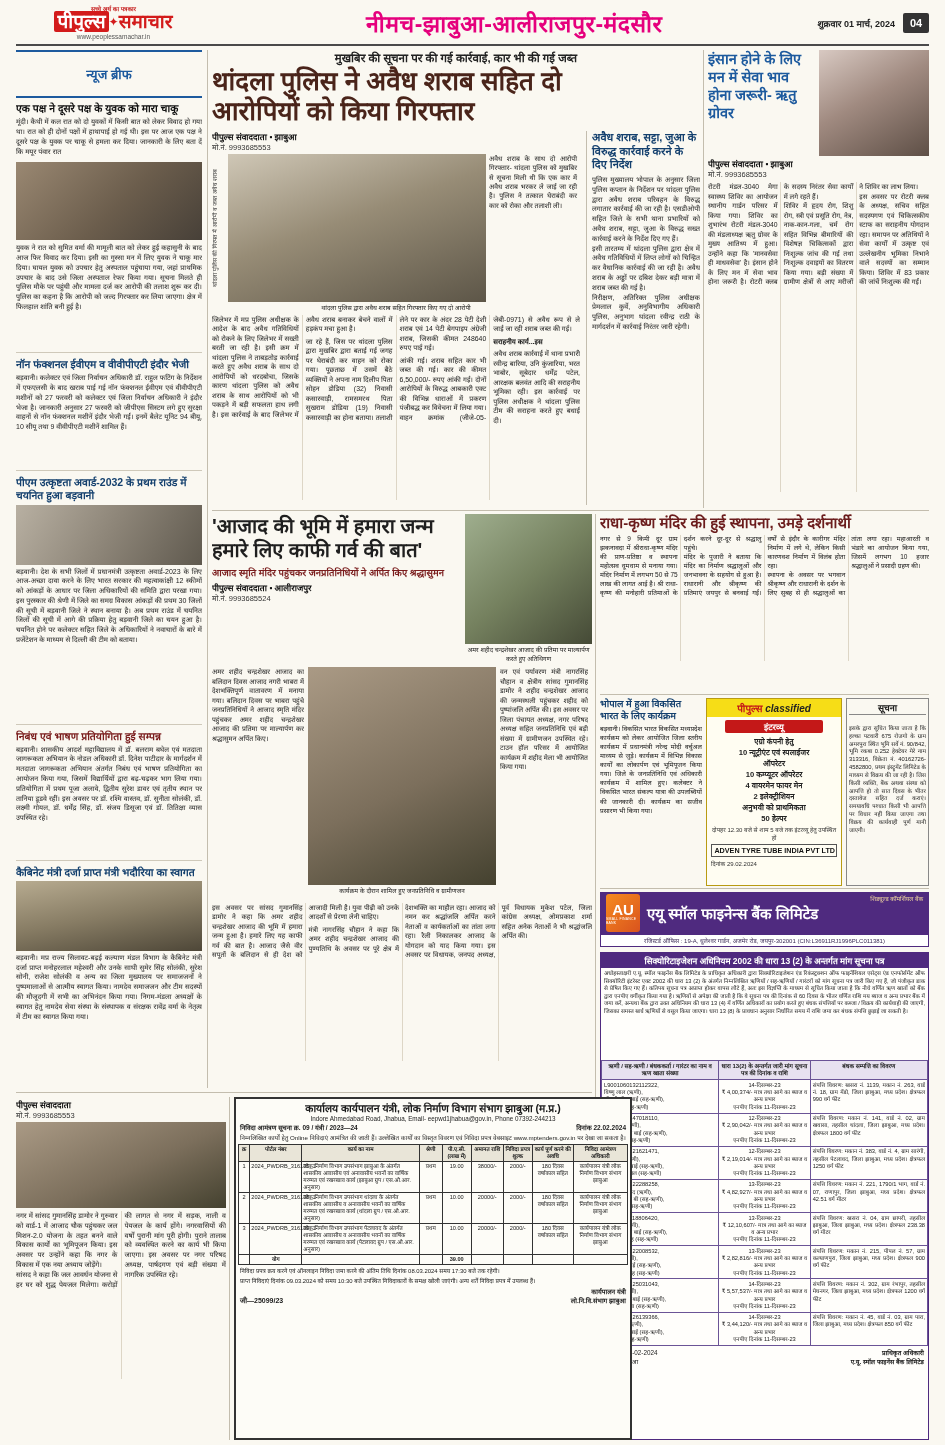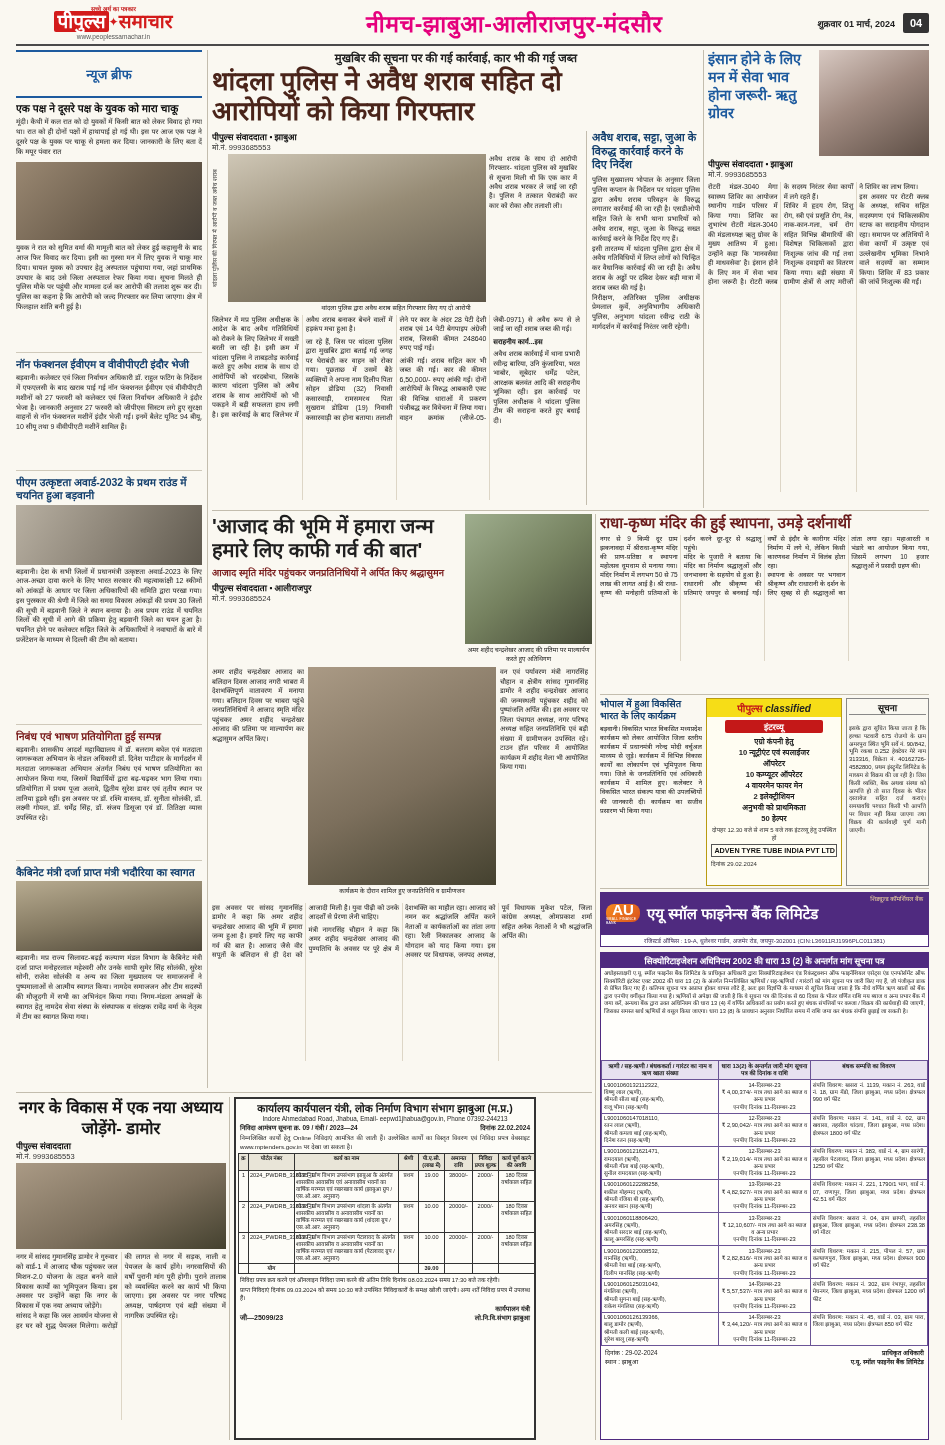--- a/index.html
+++ b/index.html
@@ -103,39 +103,39 @@
 
   
   #suchna{top:698px;left:846px;width:83px;height:188px;border:1px solid #888;overflow:hidden;padding:2px}
   .su-title{font-size:9px;font-weight:bold;text-align:center;border-bottom:1px solid #888;margin-bottom:10px}
   .su-body{font-size:5.8px;line-height:1.35;text-align:justify}
   .su-sign{font-size:6px;text-align:right;margin-top:2px;font-weight:bold}
 
   
   #au-ad{top:892px;left:600px;width:329px;height:58px;overflow:hidden}
   .au-bar{height:42px;background:#4f2a7f;display:flex;align-items:center;padding:0 6px;gap:7px;position:relative}
-  .au-logo{width:34px;height:18px;background:linear-gradient(135deg,#f68b1f,#d9531e);color:#fff;display:flex;flex-direction:column;align-items:center;justify-content:center;border-radius:8px}
+  .au-logo{width:34px;height:38px;background:linear-gradient(135deg,#f68b1f,#d9531e);color:#fff;display:flex;flex-direction:column;align-items:center;justify-content:center;border-radius:3px}
   .au-logo .au-big{font-size:15px;font-weight:800;line-height:1}
   .au-logo .au-sm{font-size:3.5px;letter-spacing:.2px}
   .au-name{color:#fff;font-size:15px;font-weight:800}
   .au-tag{position:absolute;right:6px;top:3px;color:#f3d9a0;font-size:6px}
   .au-addr{background:#fff;border:1px solid #4f2a7f;font-size:6px;text-align:center;color:#3a2a55;padding:1.5px 0}
 
   
   #bank-notice{top:952px;left:600px;width:329px;height:488px;border:1px solid #4f2a7f;overflow:hidden;background:#fffefb}
   .bn-title{background:#4f2a7f;color:#fff;font-size:8.5px;font-weight:bold;text-align:center;padding:2px 0}
   .bn-intro{font-size:5.7px;line-height:1.32;text-align:justify;padding:2px 3px;height:92px;overflow:hidden}
   .bn-table{width:100%;border-collapse:collapse;table-layout:fixed}
   .bn-table th,.bn-table td{border:1px solid #6b5496;font-size:5.7px;line-height:1.28;padding:1.5px 2px;vertical-align:top}
   .bn-table th{background:#e8e2f0;font-size:6px;text-align:center}
   .bn-foot{display:flex;justify-content:space-between;padding:2px 4px;font-size:6.3px}
   .bn-sign{text-align:right;font-weight:bold}
 
   
-  #tender{top:1097px;left:234px;width:302px;height:343px;border:2px solid #333;overflow:hidden;padding:2px;background:#fdfcf7}
+  #tender{top:1097px;left:234px;width:398px;height:343px;border:2px solid #333;overflow:hidden;padding:2px;background:#fdfcf7}
   .td-office{font-size:10.5px;font-weight:bold;text-align:center}
   .td-addr{font-size:6.3px;text-align:center;color:#222}
   .td-refrow{display:flex;justify-content:space-between;font-size:6.5px;font-weight:bold;padding:1px 2px}
   .td-note{font-size:6.2px;text-align:justify;padding:0 2px 2px}
   .td-table{width:100%;border-collapse:collapse;table-layout:fixed}
   .td-table th,.td-table td{border:1px solid #333;font-size:5.6px;line-height:1.25;padding:1px;vertical-align:top;text-align:center}
   .td-table th{background:#e9e5d8}
   .td-table .wname{text-align:left}
   .td-foot{font-size:5.9px;text-align:justify;padding:2px 2px 0}
   .td-signrow{display:flex;justify-content:space-between;align-items:flex-end;padding:2px 2px 0}
@@ -520,21 +520,20 @@
     <div class="td-foot">निविदा प्रपत्र क्रय करने एवं ऑनलाइन निविदा जमा करने की अंतिम तिथि दिनांक 08.03.2024 समय 17:30 बजे तक रहेगी।</div>
     <div class="td-foot">प्राप्त निविदाएं दिनांक 09.03.2024 को समय 10:30 बजे उपस्थित निविदाकारों के समक्ष खोली जाएंगी। अन्य शर्तें निविदा प्रपत्र में उपलब्ध हैं।</div>
     <div class="td-signrow">
       <div class="td-code">जी—25099/23</div>
       <div class="td-sign pre">कार्यपालन यंत्री
 लो.नि.वि.संभाग झाबुआ</div>
     </div>
   </section>
 
   <section class="abs" id="nagar">
-    <div class="hl-nagar">नगर के विकास में एक नया अध्याय जोड़ेंगे- डामोर</div>
     <div style="margin:2px 0">
       <div class="byline-name">पीपुल्स संवाददाता</div>
       <div class="byline-phone">मो.नं. 9993685553</div>
     </div>
     <div class="photo ph-g" style="height:86px;margin:2px 0"></div>
     <div class="nagar-body pre">नगर में सांसद गुमानसिंह डामोर ने गुरुवार को वार्ड-1 में आजाद चौक पहुंचकर जल मिशन-2.0 योजना के तहत बनने वाले विकास कार्यों का भूमिपूजन किया। इस अवसर पर उन्होंने कहा कि नगर के विकास में एक नया अध्याय जोड़ेंगे।
 सांसद ने कहा कि जल आवर्धन योजना से हर घर को शुद्ध पेयजल मिलेगा। करोड़ों की लागत से नगर में सड़क, नाली व पेयजल के कार्य होंगे। नगरवासियों की वर्षों पुरानी मांग पूरी होगी। पुराने तालाब को व्यवस्थित करने का कार्य भी किया जाएगा। इस अवसर पर नगर परिषद अध्यक्ष, पार्षदगण एवं बड़ी संख्या में नागरिक उपस्थित रहे।</div>
   </section>
 
 </div>

